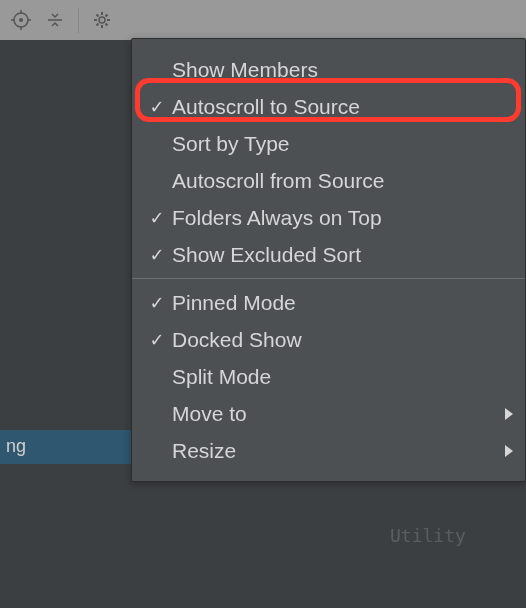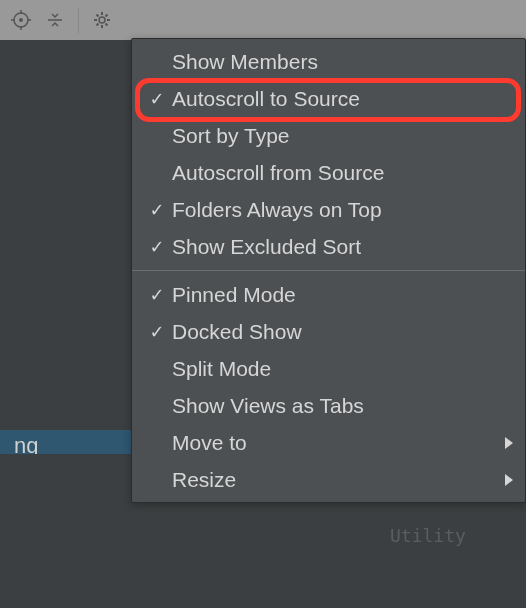--- a/index.html
+++ b/index.html
@@ -31,38 +31,38 @@
       width: 1px;
       height: 25px;
       background: #888;
       margin: 0 4px;
     }
     .bg-stripe {
       position: absolute;
       left: 0;
       top: 430px;
       width: 140px;
-      height: 24px;
+      height: 34px;
       background: #2f5770;
       color: #d0d0d0;
-      font-size: 22px;
+      font-size: 18px;
       line-height: 32px;
-      padding-left: 14px;
+      padding-left: 6px;
       overflow: hidden;
     }
     .menu {
       position: absolute;
       left: 131px;
       top: 38px;
       width: 395px;
       background: #4c5052;
       border: 1px solid #2a2c2d;
       border-radius: 2px;
       box-shadow: 0 2px 8px rgba(0,0,0,0.3);
-      padding: 4px 0;
+      padding: 12px 0;
     }
     .menu-item {
       display: flex;
       align-items: center;
       height: 37px;
       padding: 0 18px 0 10px;
       color: #d6d6d6;
       font-size: 21px;
       position: relative;
     }
@@ -178,24 +178,20 @@
     <div class="menu-item">
       <span class="check">✓</span>
       <span class="label">Docked Show</span>
     </div>
     <div class="menu-item">
       <span class="check"></span>
       <span class="label">Split Mode</span>
     </div>
     <div class="menu-item">
       <span class="check"></span>
-      <span class="label">Show Views as Tabs</span>
-    </div>
-    <div class="menu-item">
-      <span class="check"></span>
       <span class="label">Move to</span>
       <span class="submenu-arrow"></span>
     </div>
     <div class="menu-item">
       <span class="check"></span>
       <span class="label">Resize</span>
       <span class="submenu-arrow"></span>
     </div>
   </div>
 

